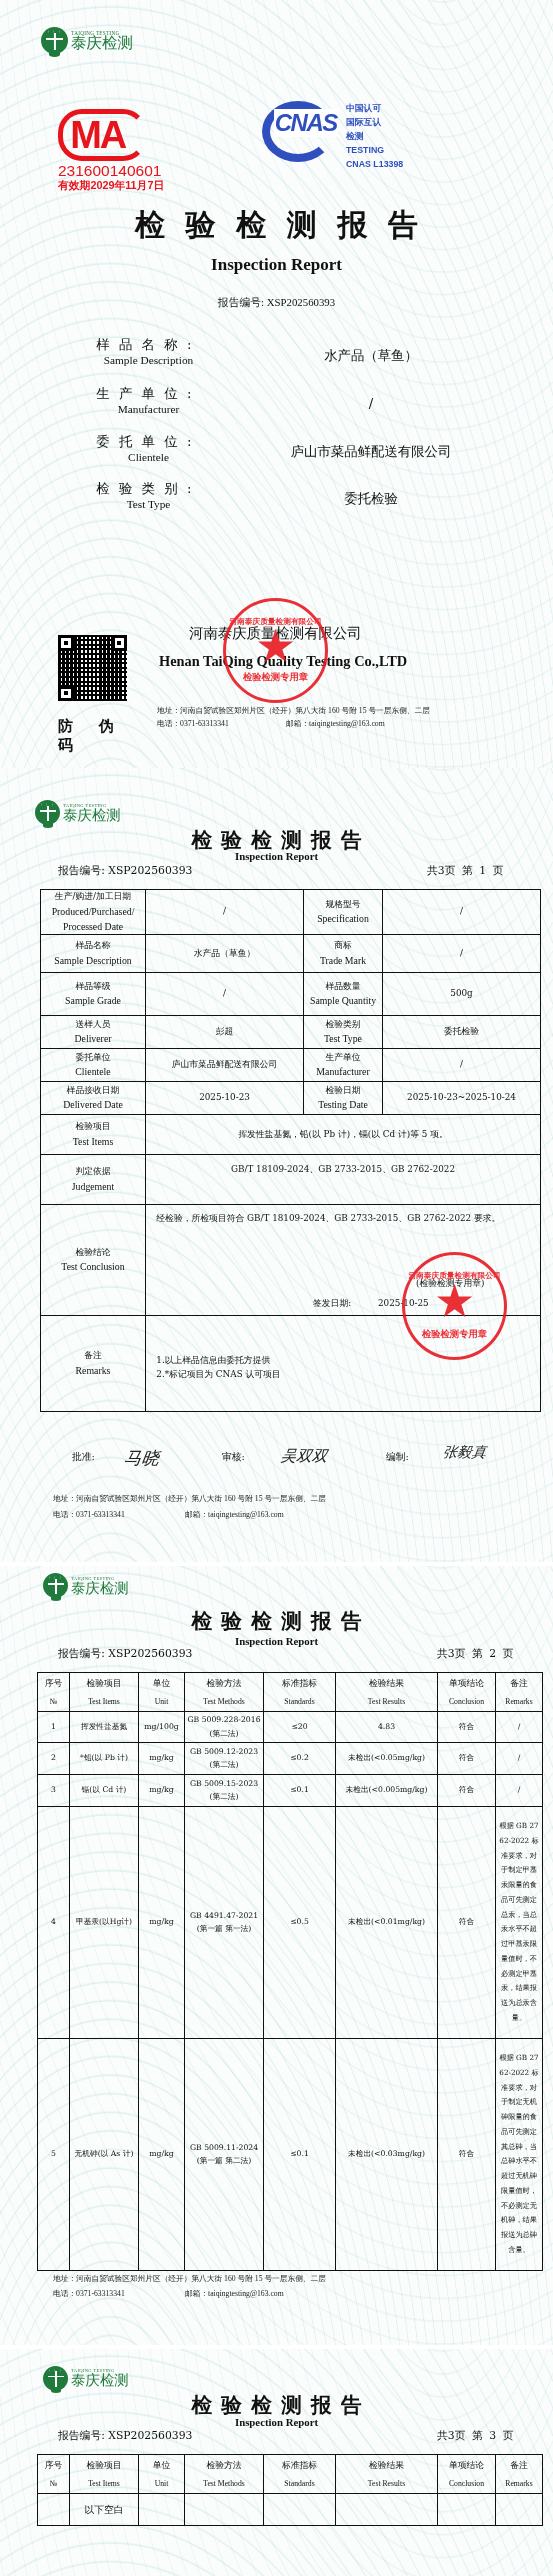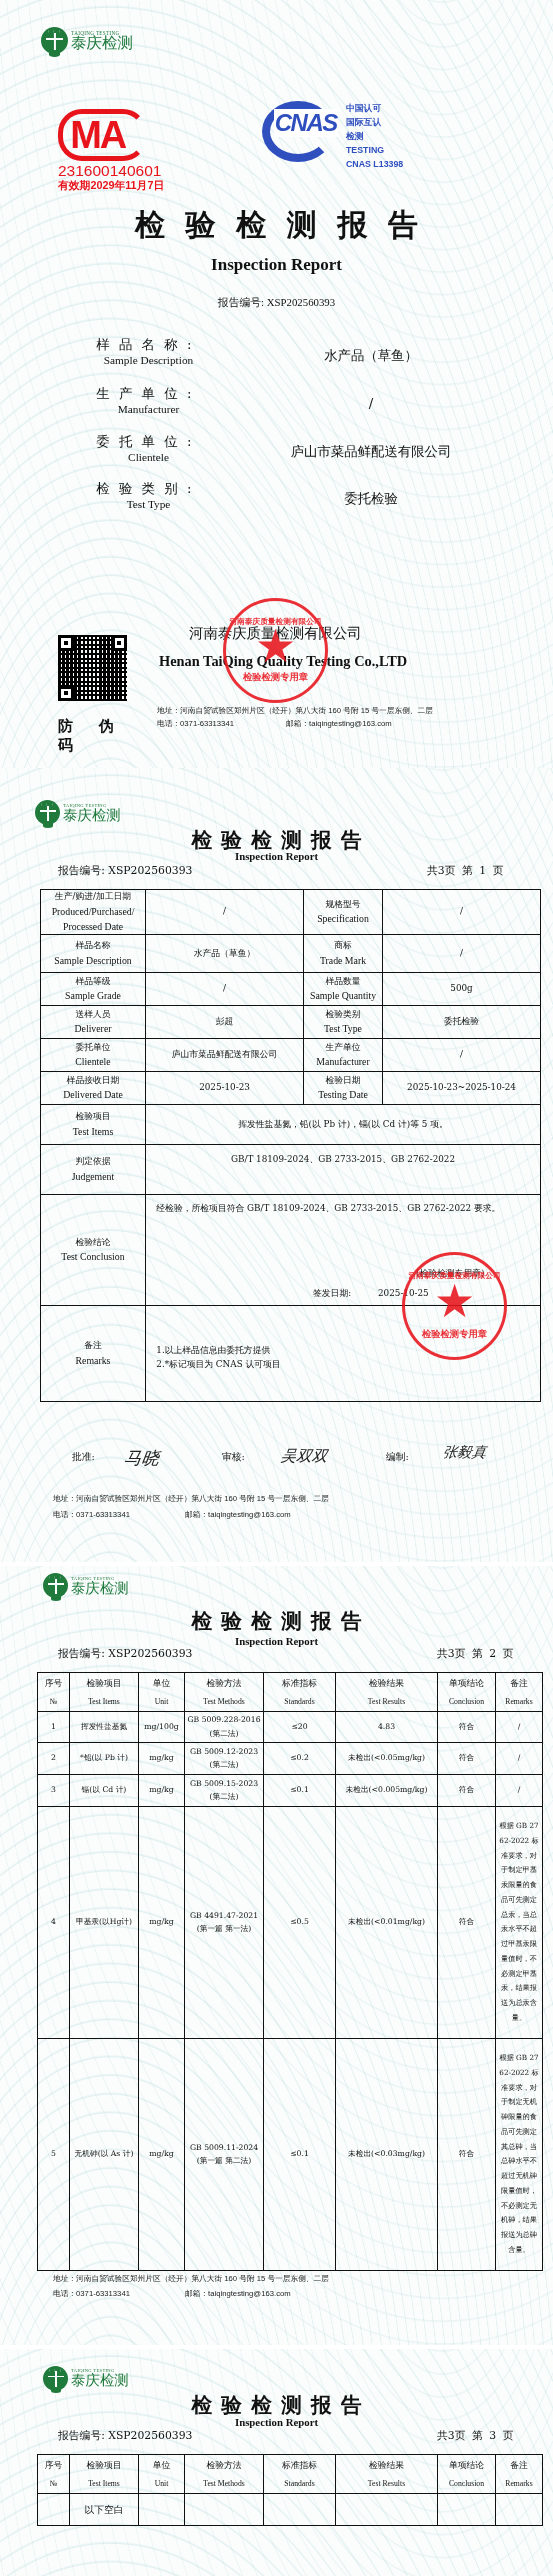--- a/index.html
+++ b/index.html
@@ -52,21 +52,21 @@
   .seal .bottom-text { position: absolute; left: 0; right: 0; bottom: 16%; text-align: center; font-size: 11.3px; font-weight: bold; font-family: "DejaVu Sans", sans-serif; }
 
   .qr { position: absolute; background:
       linear-gradient(90deg, transparent 0 0) ,
       repeating-linear-gradient(0deg, #000 0 2.1px, transparent 2.1px 4.6px),
       repeating-linear-gradient(90deg, #000 0 2.6px, transparent 2.6px 4.1px);
     background-blend-mode: normal; }
   .qr .corner { position: absolute; width: 15.5px; height: 15.5px; border: 3.1px solid #000; background: #fff; }
   .qr .corner::after { content: ""; position: absolute; left: 2.6px; top: 2.6px; width: 4.1px; height: 4.1px; background: #000; }
 
-  .footer-line { position: absolute; font-size: 7.7px; color: #222; font-family: Liberation Sans, sans-serif; white-space: nowrap; }
+  .footer-line { position: absolute; font-size: 7.7px; color: #222; font-family: Liberation Serif, serif; white-space: nowrap; }
 
   
   .rpt-title { position: absolute; left: 0; width: 553px; text-align: center; font-family: "DejaVu Serif", serif; font-weight: bold; font-size: 20.6px; letter-spacing: 9.3px; padding-left: 9.3px; }
   .rpt-en { position: absolute; left: 0; width: 553px; text-align: center; font-family: "Liberation Serif", serif; font-weight: bold; font-size: 10.8px; }
   .rpt-no { position: absolute; font-size: 10.8px; font-family: "DejaVu Serif", serif; }
   .rpt-page { position: absolute; font-size: 10.8px; font-family: "DejaVu Serif", serif; word-spacing: 3.1px; }
 
   table.info { position: absolute; border-collapse: collapse; table-layout: fixed; }
   table.info td { border: 0.8px solid #111; text-align: center; vertical-align: middle; font-size: 8.8px; line-height: 1.55; font-family: "DejaVu Serif", serif; }
   table.info td .en { font-family: "Liberation Serif", serif; font-size: 9.8px; }
@@ -210,21 +210,21 @@
             <div>样品名称</div>
             <div class="en">Sample Description</div>
           </td>
       <td>水产品（草鱼）</td>
       <td>
             <div>商标</div>
             <div class="en">Trade Mark</div>
           </td>
       <td>/</td>
     </tr>
-    <tr style="height:33px;">
+    <tr style="height:43px;">
       <td>
             <div>样品等级</div>
             <div class="en">Sample Grade</div>
           </td>
       <td>/</td>
       <td>
             <div>样品数量</div>
             <div class="en">Sample Quantity</div>
           </td>
       <td>500g</td>

